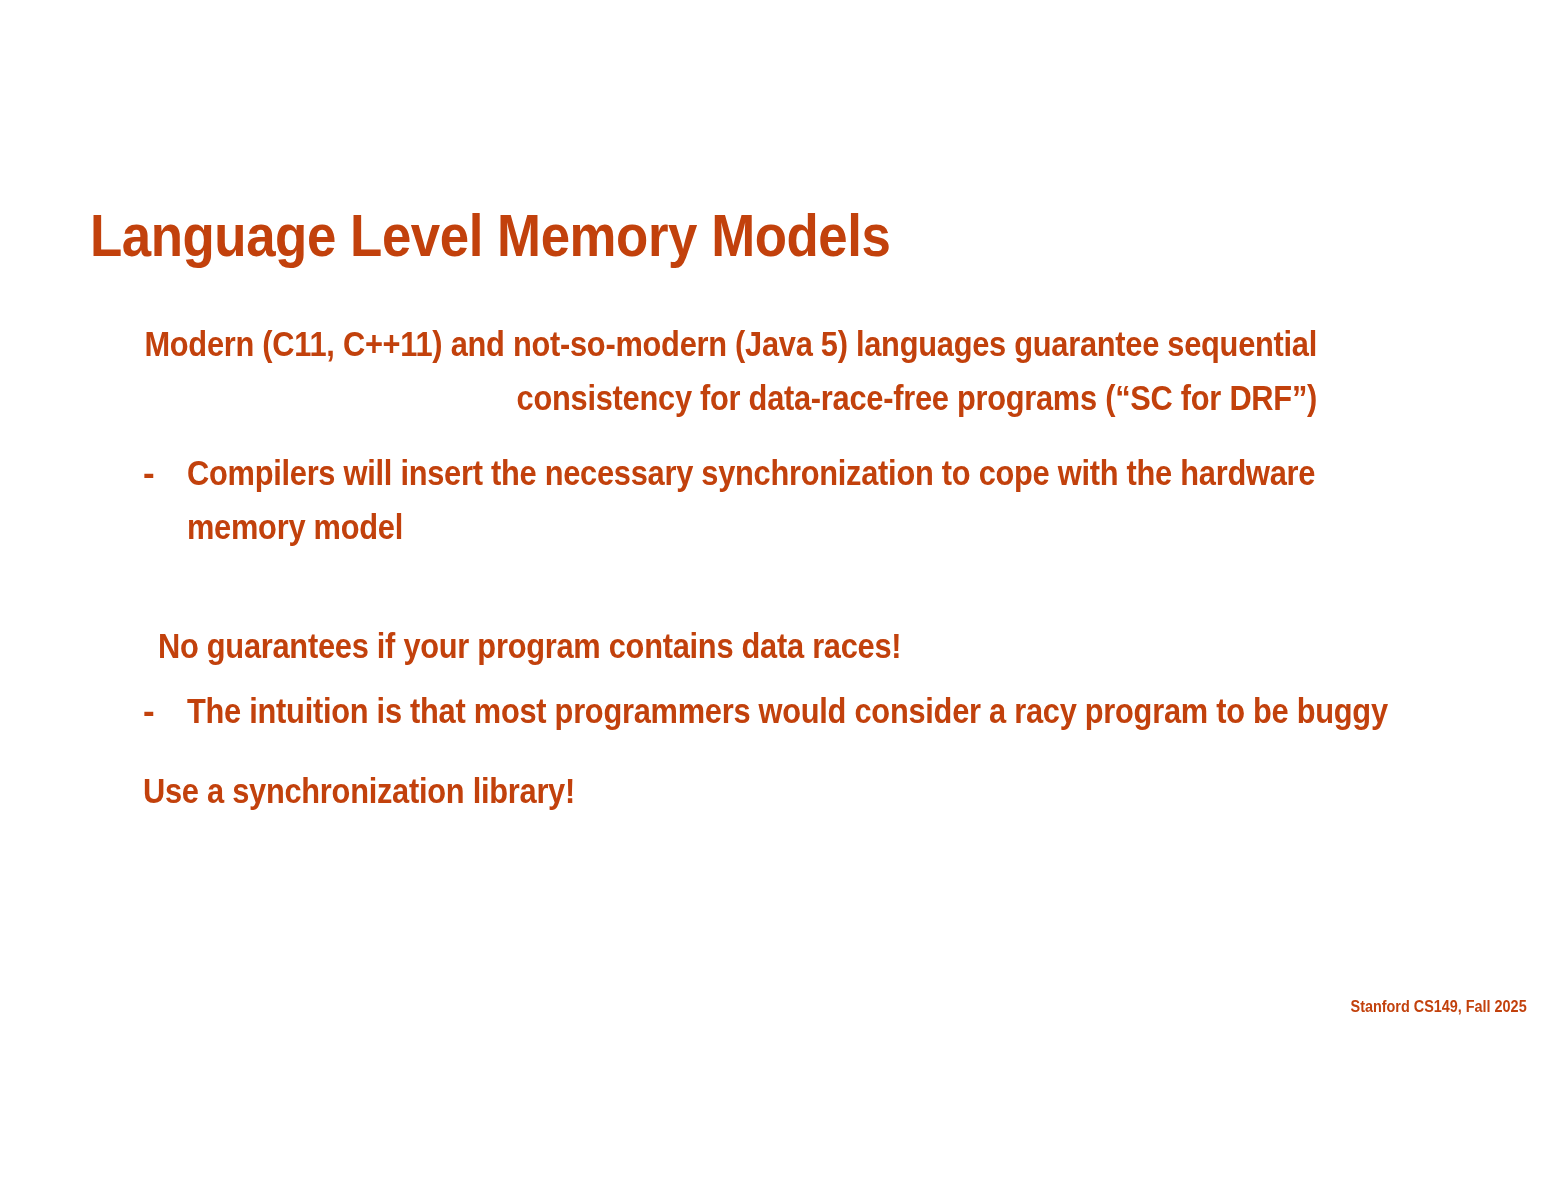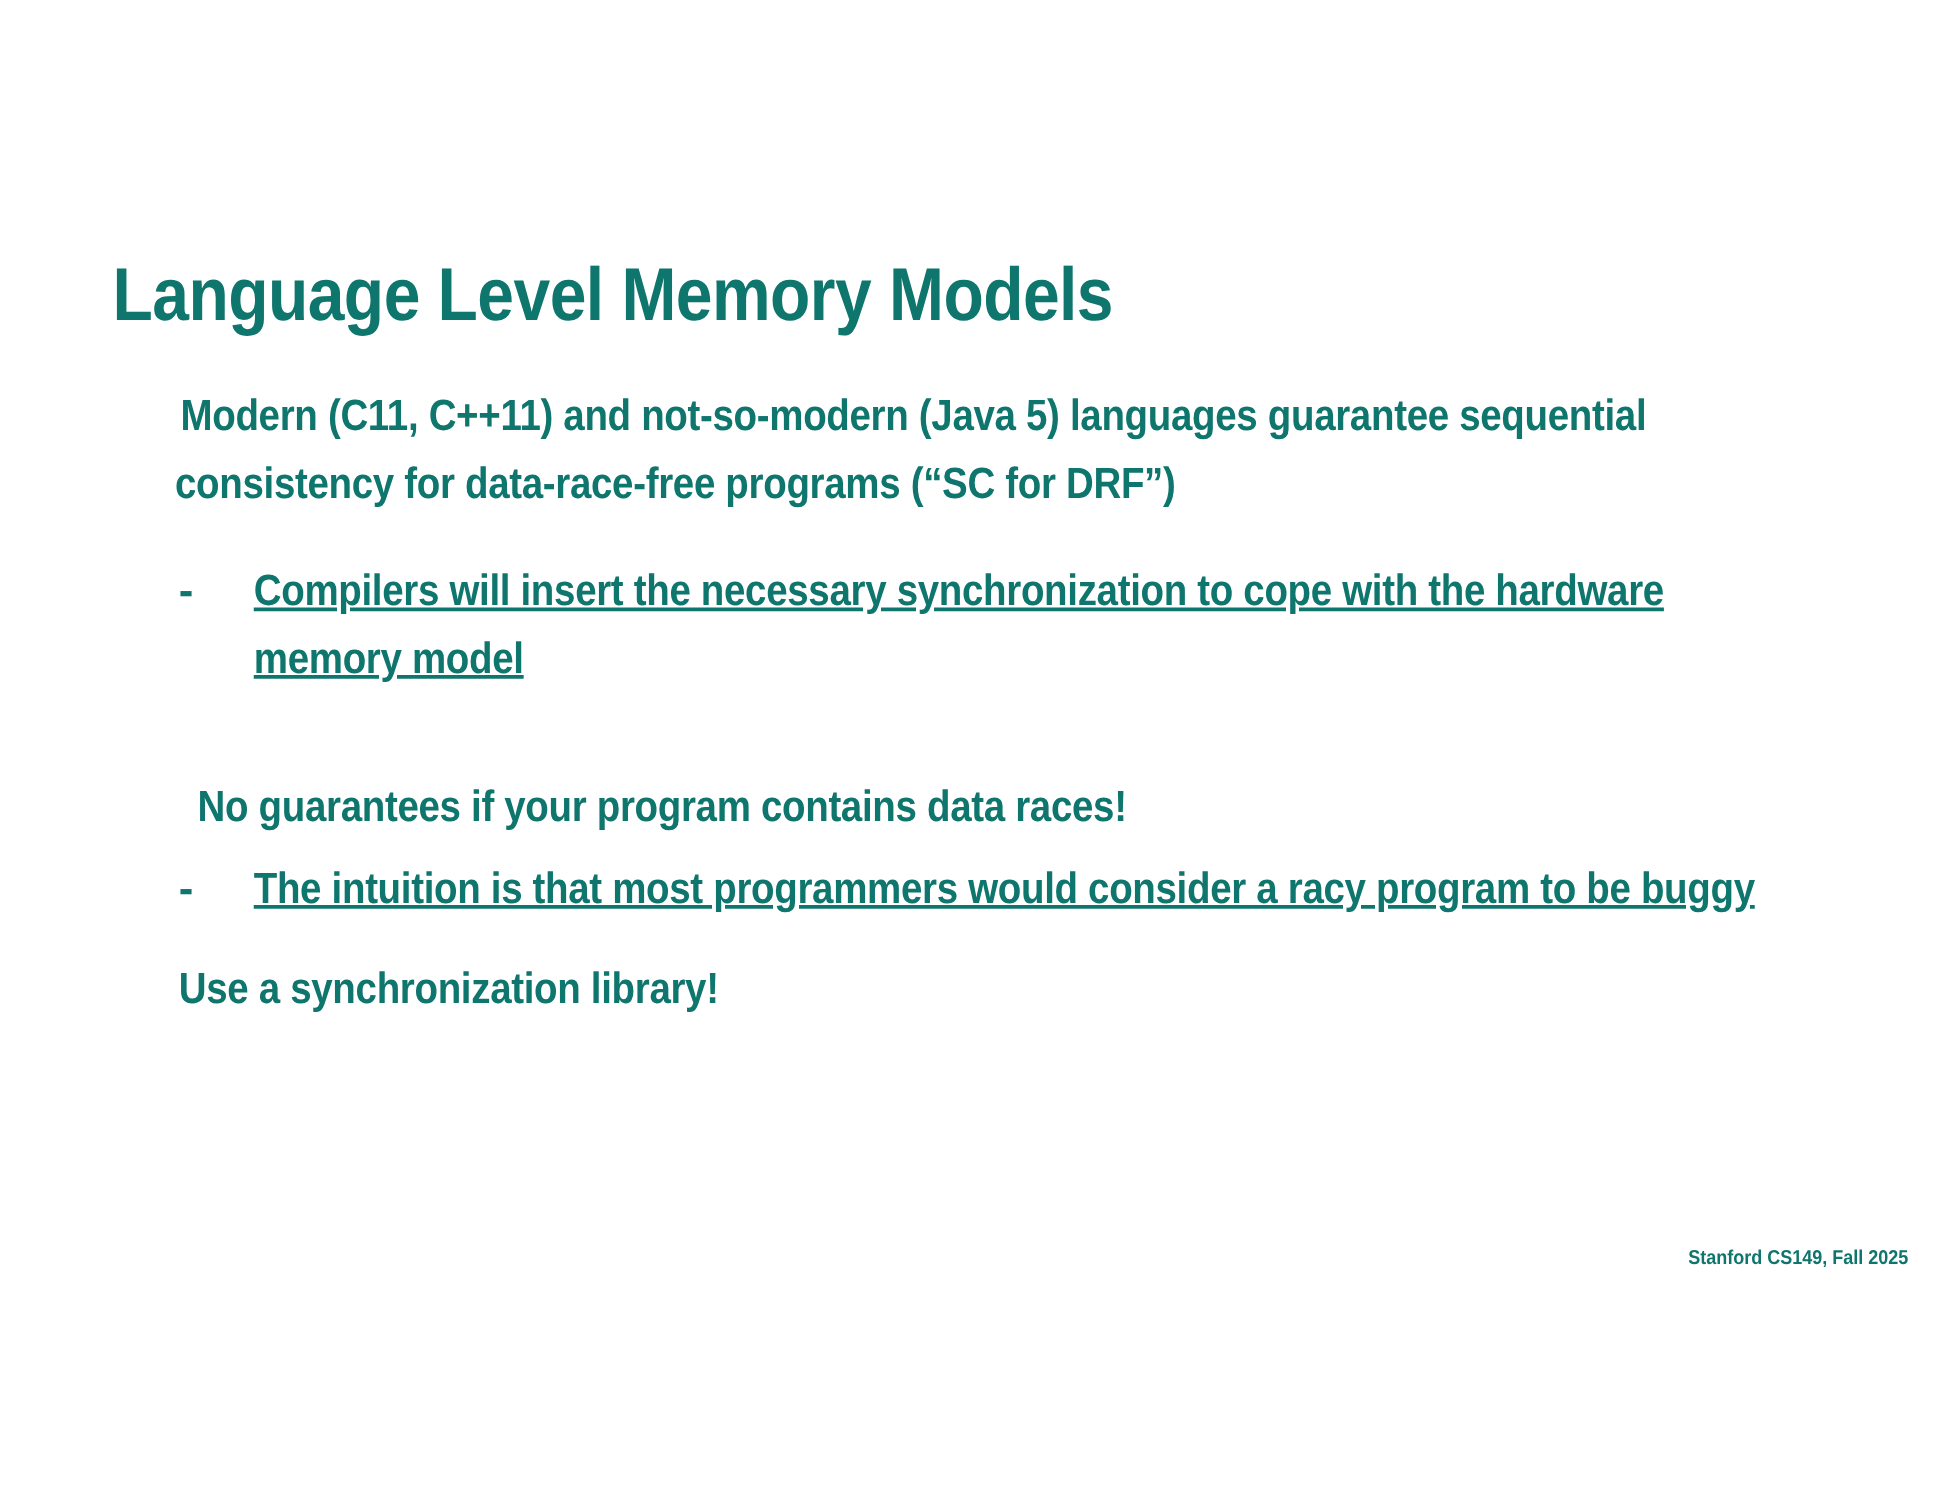--- a/index.html
+++ b/index.html
@@ -7,21 +7,21 @@
     padding: 0;
     background: #ffffff;
   }
   .slide {
     position: relative;
     width: 1553px;
     height: 1200px;
     background: #ffffff;
     overflow: hidden;
     font-family: "Liberation Sans", sans-serif;
-    color: #0f766e;
+    color: #c2410c;
   }
   .condensed {
     display: block;
     white-space: nowrap;
     transform: scaleX(0.88);
     transform-origin: left top;
   }
   .title {
     position: absolute;
     left: 90px;
@@ -32,35 +32,34 @@
     line-height: 62px;
     letter-spacing: -0.5px;
   }
   .block {
     position: absolute;
     font-size: 35px;
     font-weight: bold;
     line-height: 54px;
     letter-spacing: -0.3px;
   }
-  .para1 { left: 140px; top: 306px; }
+  .para1 { left: 140px; top: 317px; text-align: right; }
   .para1 .line1 { padding-left: 5px; }
   .sub1  { left: 143px; top: 446px; }
   .para2 { left: 158px; top: 619px; }
   .sub2  { left: 143px; top: 684px; }
   .para3 { left: 143px; top: 764px; }
   .sub .dash {
     position: absolute;
     left: 0;
     top: 0;
     line-height: 54px;
   }
   .sub .subtext {
-    margin-left: 60px;
-    text-decoration: underline;
+    margin-left: 44px;
   }
   .footer {
     position: absolute;
     right: 26px;
     top: 998px;
     font-size: 16px;
     font-weight: bold;
     line-height: 17px;
     white-space: nowrap;
     transform: scaleX(0.9);

